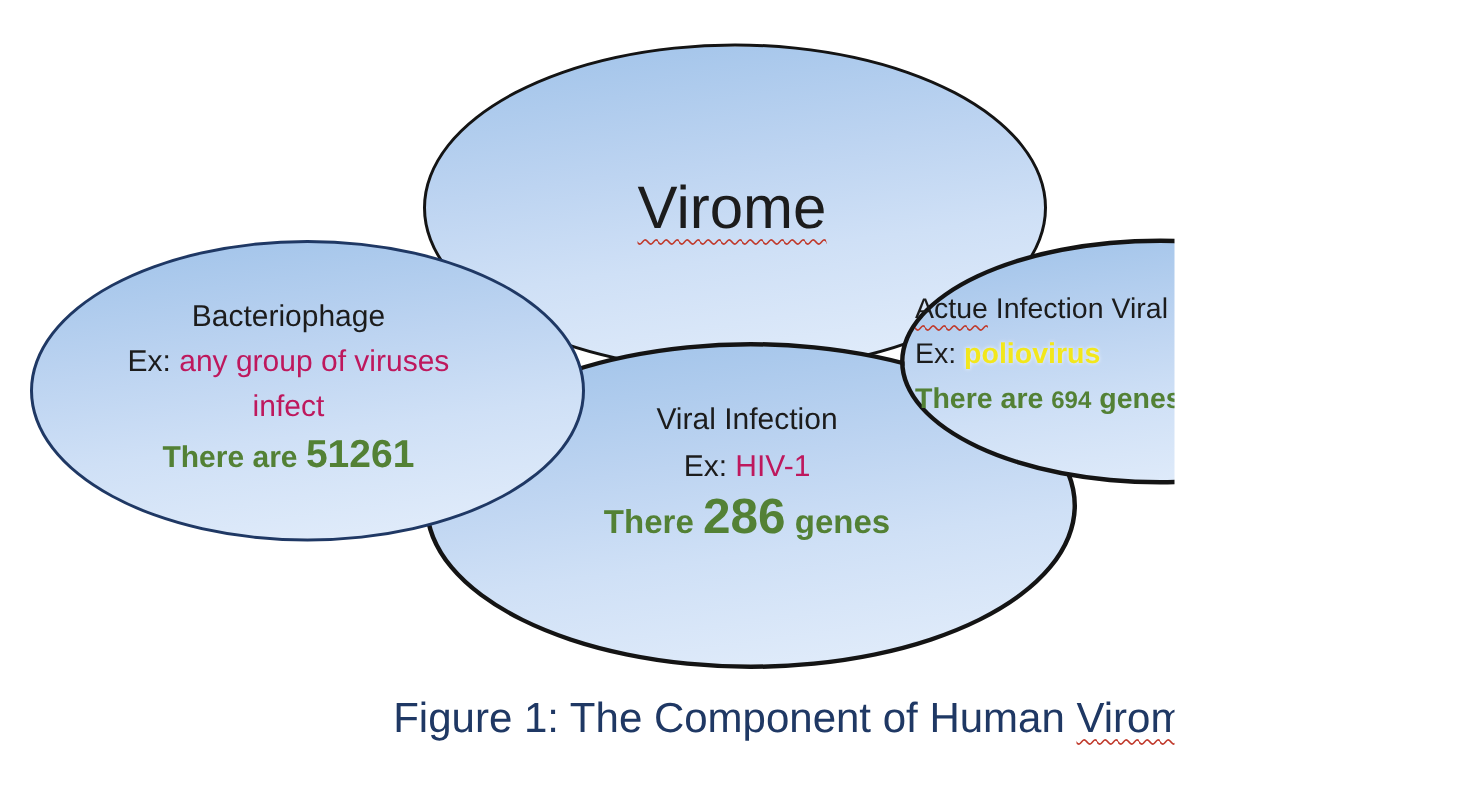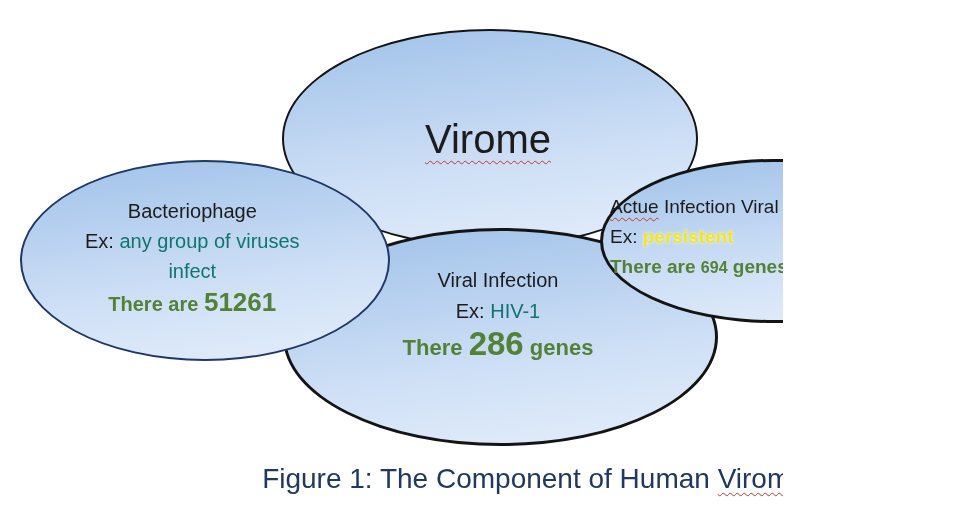--- a/index.html
+++ b/index.html
@@ -48,21 +48,21 @@
   .caption {
     left: 259px; top: 463px; width: 550px;
     text-align: center;
     font-size: 28px;
     color: #1f3864;
     z-index: 5;
   }
 
   
   .ink    { color: #1c1c1c; }
-  .blue   { color: #0f766e; }
+  .blue   { color: #be185d; }
   .green  { color: #538135; font-weight: 700; }
   .yellow {
     color: #f2e71c; font-weight: 700;
     text-shadow: 0 0 3px rgba(255,255,255,0.85);
   }
   .num-lg  { font-size: 26px; }
   .num-md  { font-size: 33px; }
   .num-sm  { font-size: 16px; }
   .count-line-center { font-size: 22px; line-height: 33px; }
   .count-line-left   { line-height: 32px; }
@@ -95,19 +95,19 @@
   </div>
 
   <div class="txt center-text">
     <div class="line ink">Viral Infection</div>
     <div class="line"><span class="ink">Ex:</span> <span class="blue">HIV-1</span></div>
     <div class="line count-line-center"><span class="green">There</span> <span class="green num-md">286</span> <span class="green">genes</span></div>
   </div>
 
   <div class="txt right-text">
     <div class="line ink"><span class="misspell-word">Actue</span> <span>Infection Viral</span></div>
-    <div class="line"><span class="ink">Ex:</span> <span class="yellow">persistent</span></div>
+    <div class="line"><span class="ink">Ex:</span> <span class="yellow">poliovirus</span></div>
     <div class="line"><span class="green">There are</span> <span class="green num-sm">694</span> <span class="green">genes</span></div>
   </div>
 
   <div class="txt caption"><span>Figure 1: The Component of Human</span> <span class="misspell-word">Virome</span></div>
 
 </div>
 
 </body></html>

